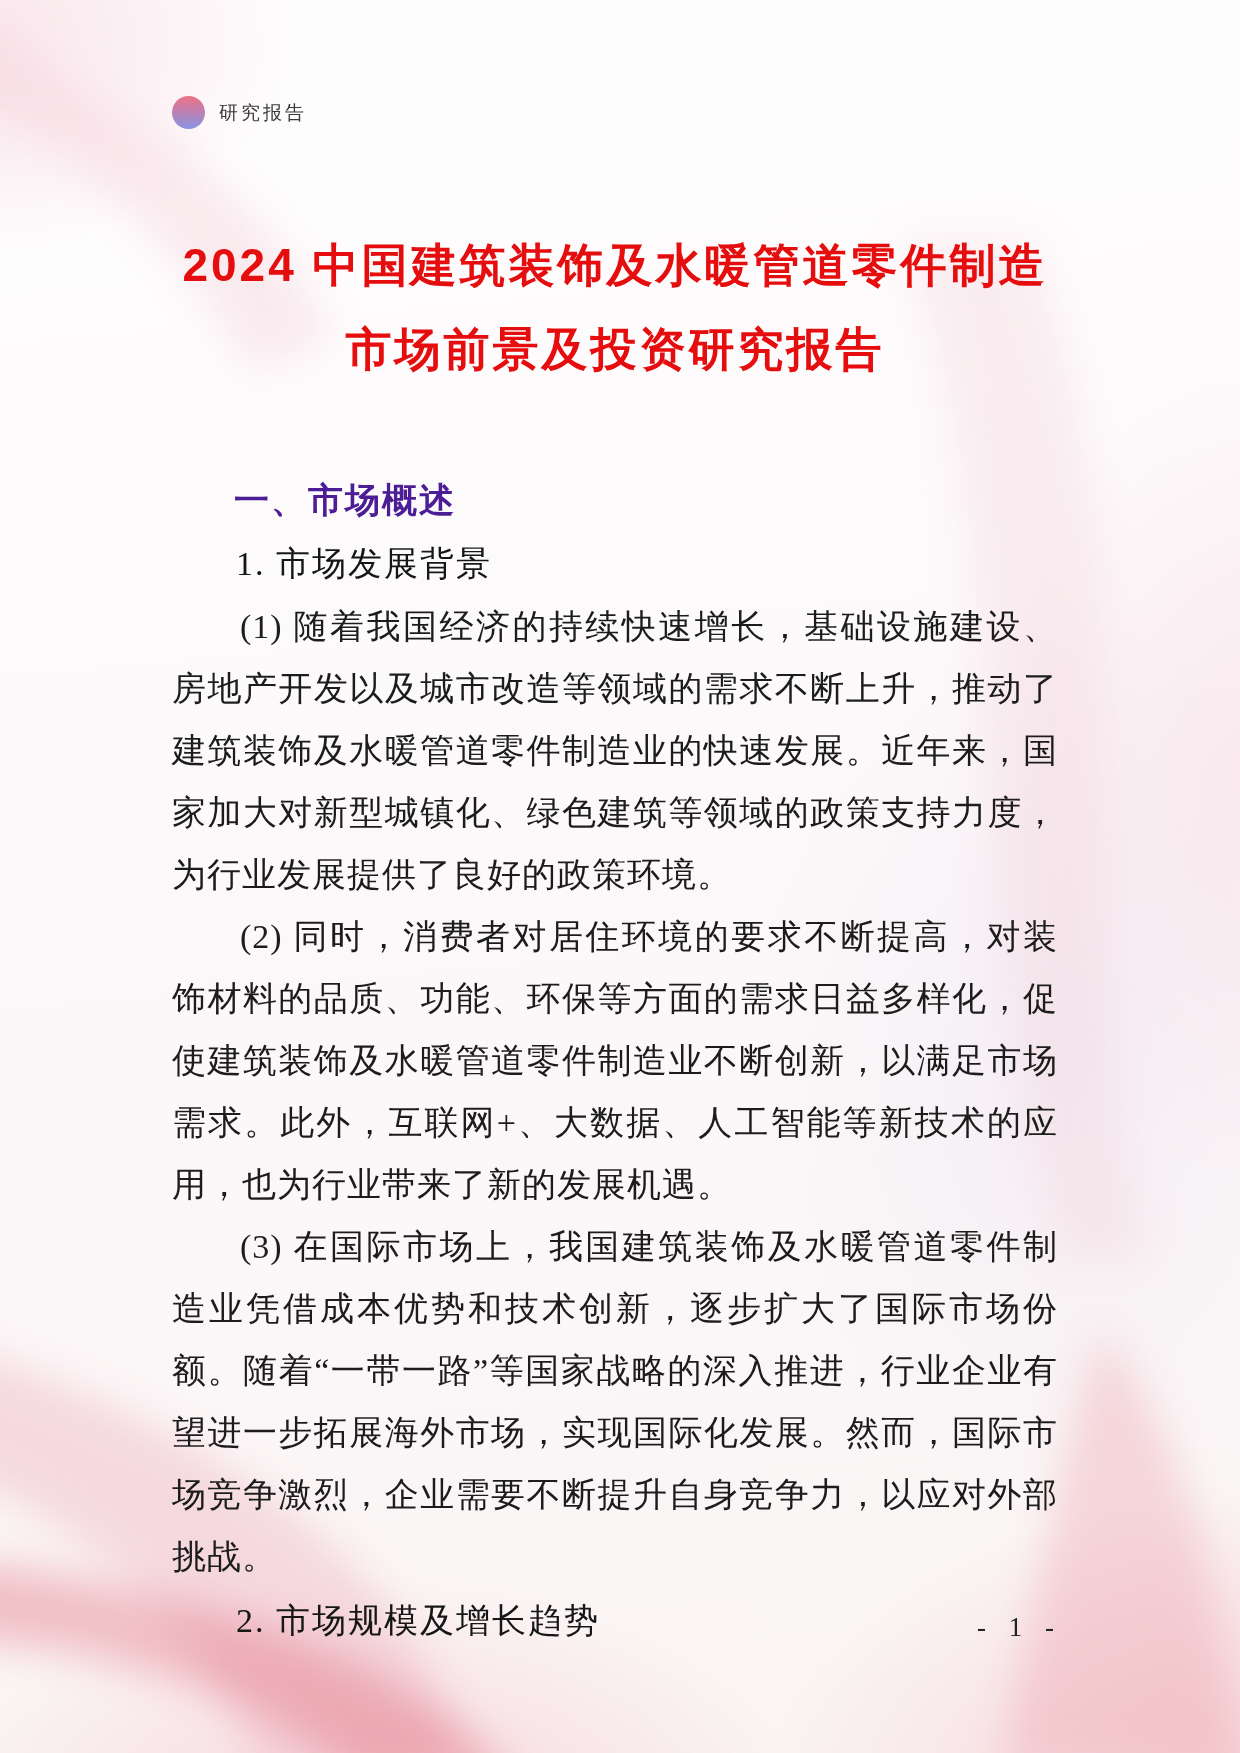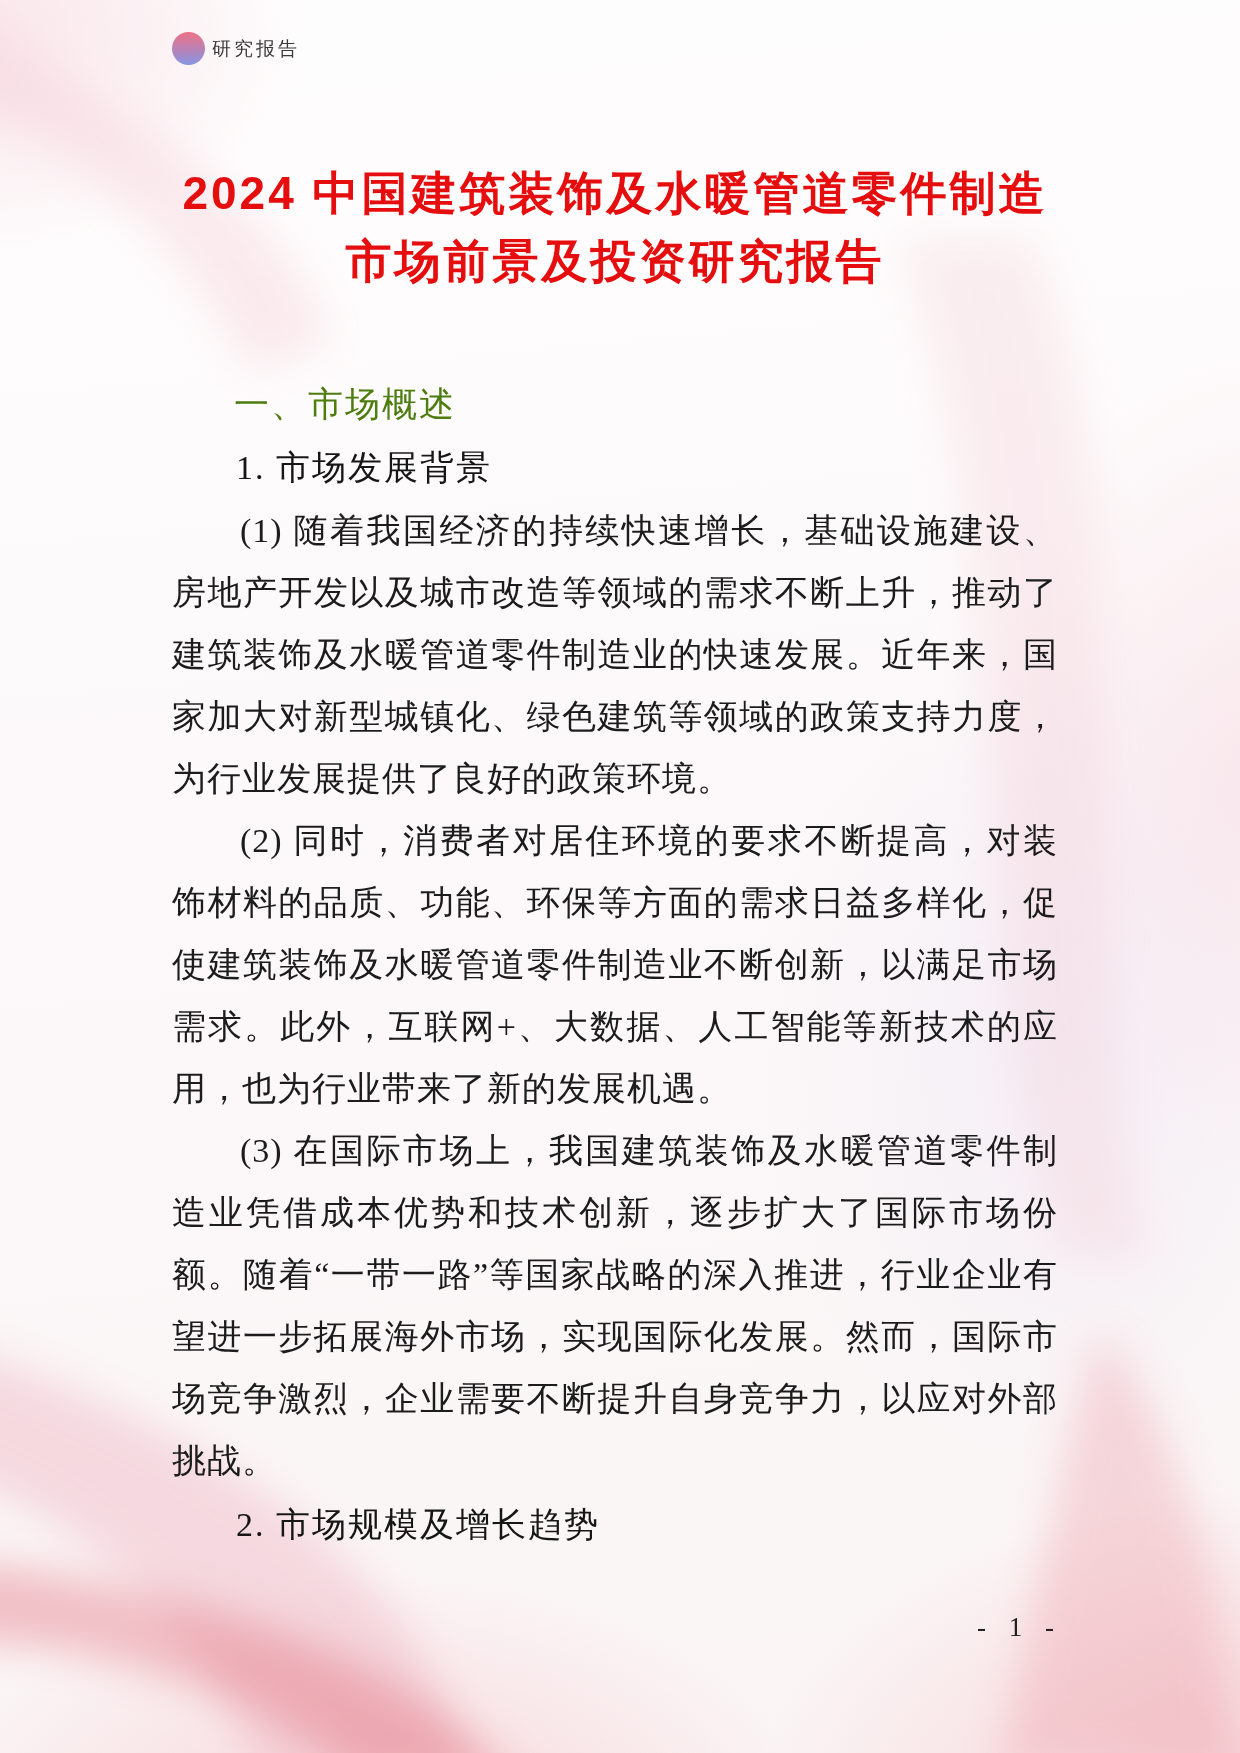--- a/index.html
+++ b/index.html
@@ -28,55 +28,55 @@
   .page {
     position: relative;
     z-index: 1;
     width: 100%;
     height: 100%;
     padding: 0 182px 0 172px;
   }
   .brand {
     display: flex;
     align-items: center;
-    gap: 7px;
-    padding-top: 32px;
+    gap: 14px;
+    padding-top: 96px;
   }
   .logo-dot {
     width: 33px;
     height: 33px;
     border-radius: 50%;
     background: linear-gradient(180deg, #ee7285 0%, #b583b8 55%, #8795e4 100%);
     flex: 0 0 auto;
   }
   .brand-text {
     font-size: 19px;
     letter-spacing: 3px;
     color: #3a3a3a;
   }
   .title {
     margin: 94px auto 0 auto;
     max-width: 880px;
     font-family: "Liberation Sans", "DejaVu Sans", sans-serif;
     font-weight: bold;
     font-size: 46px;
-    line-height: 68px;
+    line-height: 84px;
     letter-spacing: 3px;
     text-align: center;
     color: #e50d0d;
   }
   .h1 {
     margin: 78px 0 0 0;
     font-family: "Liberation Sans", "DejaVu Sans", sans-serif;
-    font-weight: normal;
+    font-weight: bold;
     font-size: 35px;
     line-height: 62px;
     letter-spacing: 2px;
     text-indent: 62px;
-    color: #4d7c0f;
+    color: #4c1d95;
   }
   .h2 {
     margin: 0;
     font-weight: normal;
     font-size: 34px;
     line-height: 65px;
     letter-spacing: 2px;
     text-indent: 64px;
     color: #161616;
   }

